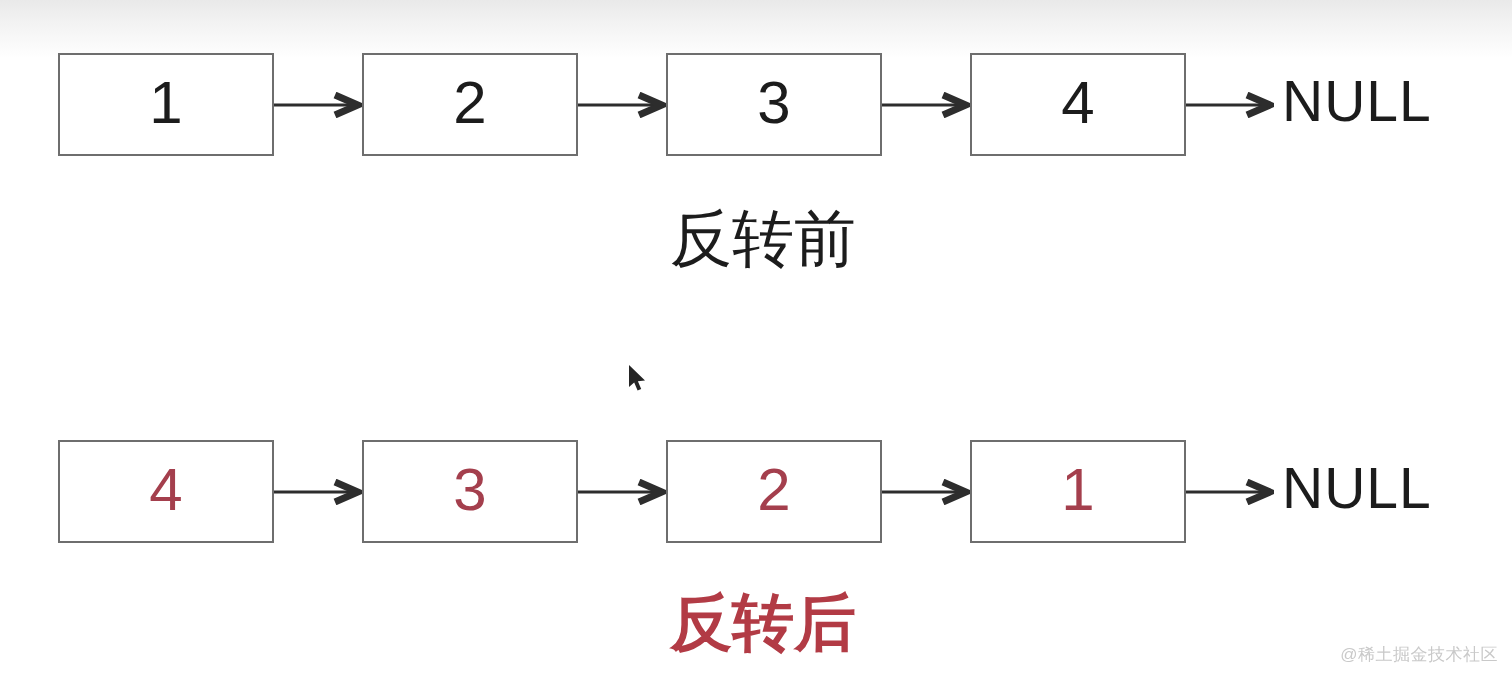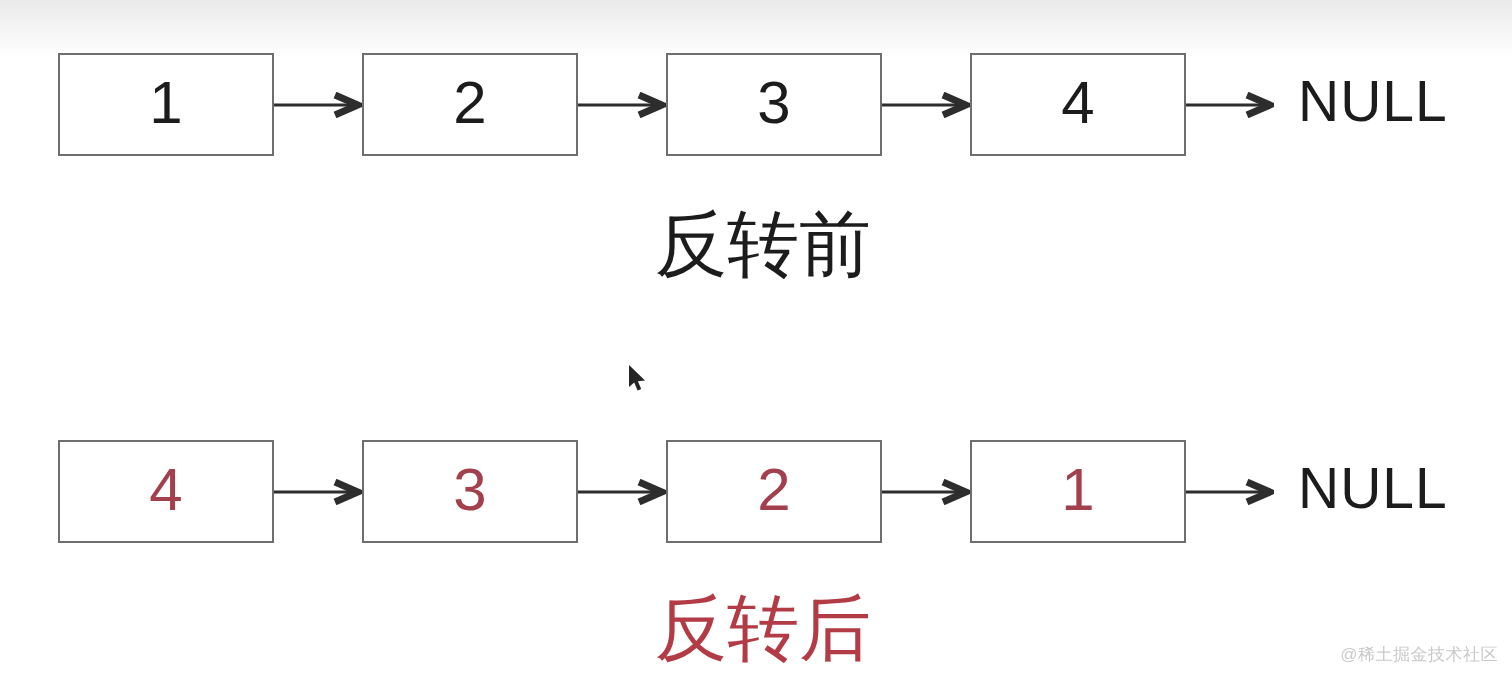--- a/index.html
+++ b/index.html
@@ -46,35 +46,35 @@
     height: 103px;
     display: flex;
     align-items: center;
     flex: 0 0 auto;
   }
   .connector svg { display: block; }
   .null-label {
     font-size: 57px;
     line-height: 1;
     color: var(--text-black);
-    margin-left: 24px;
+    margin-left: 8px;
     letter-spacing: 1px;
     padding-bottom: 6px;
   }
   .row-label {
     position: absolute;
     left: 763px;
     transform: translateX(-50%);
-    font-size: 72px;
+    font-size: 62px;
     line-height: 1;
     white-space: nowrap;
     color: var(--text-black);
   }
   .label-before { top: 208px; }
-  .label-after  { top: 592px; color: var(--label-red); }
+  .label-after  { top: 592px; color: var(--label-red); font-weight: bold; }
   .cursor {
     position: absolute;
     left: 627px;
     top: 364px;
   }
   .watermark {
     position: absolute;
     right: 14px;
     bottom: 17px;
     font-size: 17px;

